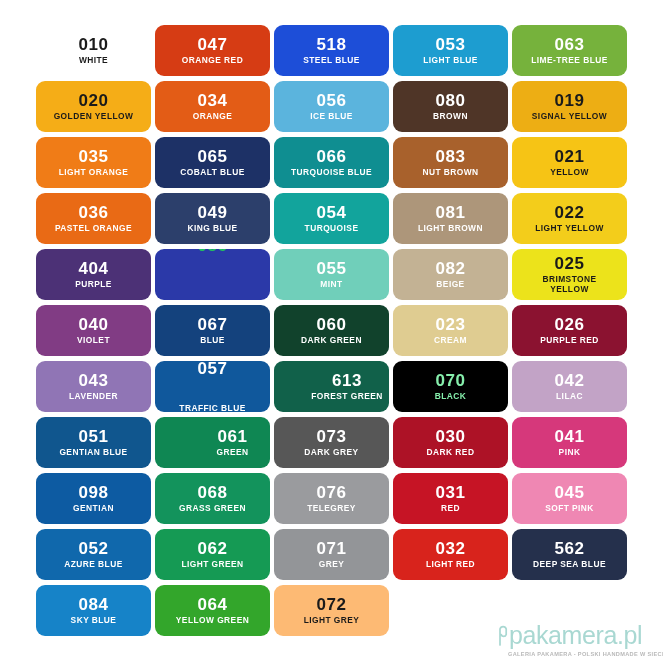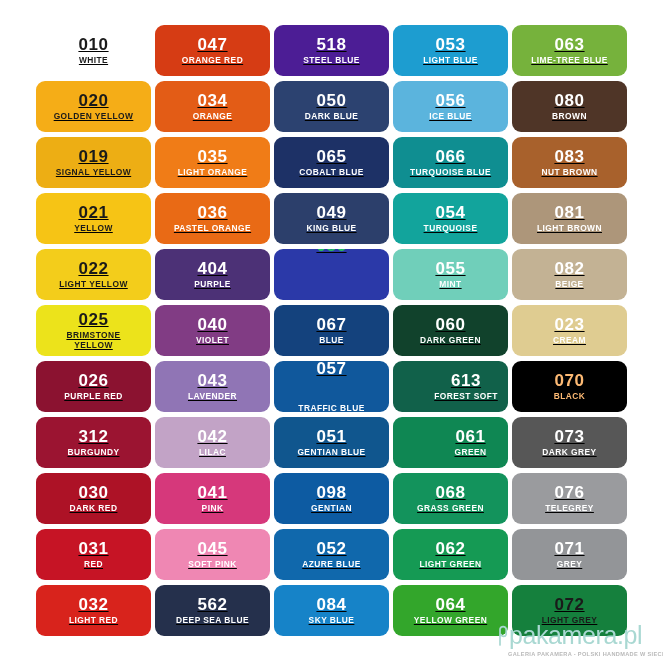--- a/index.html
+++ b/index.html
@@ -27,21 +27,20 @@
   #swatch-grid {
     position: absolute;
     left: 36px;
     top: 25px;
     width: 591px;
     display: grid;
     grid-template-columns: repeat(5, 115px);
     grid-auto-rows: 51px;
     column-gap: 4px;
     row-gap: 5px;
-    text-decoration: underline;
   }
 
   .swatch {
     border-radius: 9px;
     display: flex;
     flex-direction: column;
     align-items: center;
     justify-content: center;
     box-sizing: border-box;
     overflow: hidden;
@@ -110,43 +109,39 @@
 
   <div id="swatch-grid">
       <div class="swatch" style="background: rgb(255, 255, 255); color: rgb(26, 26, 26);">
         <div class="swatch-code">010</div>
         <div class="swatch-name">WHITE</div>
       </div>
       <div class="swatch" style="background: rgb(214, 60, 20); color: rgb(255, 255, 255);">
         <div class="swatch-code">047</div>
         <div class="swatch-name">ORANGE RED</div>
       </div>
-      <div class="swatch" style="background: #4c1d95; color: rgb(255, 255, 255);">
+      <div class="swatch" style="background: #1d4ed8; color: rgb(255, 255, 255);">
         <div class="swatch-code">518</div>
         <div class="swatch-name">STEEL BLUE</div>
       </div>
       <div class="swatch" style="background: rgb(29, 157, 208); color: rgb(255, 255, 255);">
         <div class="swatch-code">053</div>
         <div class="swatch-name">LIGHT BLUE</div>
       </div>
       <div class="swatch" style="background: rgb(118, 178, 60); color: rgb(255, 255, 255);">
         <div class="swatch-code">063</div>
         <div class="swatch-name">LIME-TREE BLUE</div>
       </div>
       <div class="swatch" style="background: rgb(245, 173, 23); color: rgb(26, 26, 26);">
         <div class="swatch-code">020</div>
         <div class="swatch-name">GOLDEN YELLOW</div>
       </div>
       <div class="swatch" style="background: rgb(227, 92, 22); color: rgb(255, 255, 255);">
         <div class="swatch-code">034</div>
         <div class="swatch-name">ORANGE</div>
-      </div>
-      <div class="swatch" style="background: rgb(44, 66, 112); color: rgb(255, 255, 255);">
-        <div class="swatch-code">050</div>
-        <div class="swatch-name">DARK BLUE</div>
       </div>
       <div class="swatch" style="background: rgb(91, 180, 221); color: rgb(255, 255, 255);">
         <div class="swatch-code">056</div>
         <div class="swatch-name">ICE BLUE</div>
       </div>
       <div class="swatch" style="background: rgb(79, 53, 39); color: rgb(255, 255, 255);">
         <div class="swatch-code">080</div>
         <div class="swatch-name">BROWN</div>
       </div>
       <div class="swatch" style="background: rgb(237, 174, 20); color: rgb(26, 26, 26);">
@@ -237,29 +232,25 @@
       <div class="swatch" style="background: rgb(144, 117, 181); color: rgb(255, 255, 255);">
         <div class="swatch-code">043</div>
         <div class="swatch-name">LAVENDER</div>
       </div>
       <div class="swatch" style="background: rgb(16, 88, 156); color: rgb(255, 255, 255); gap: 24px;">
         <div class="swatch-code">057</div>
         <div class="swatch-name">TRAFFIC BLUE</div>
       </div>
       <div class="swatch" style="background: rgb(17, 97, 74); color: rgb(255, 255, 255); padding-left: 31px;">
         <div class="swatch-code">613</div>
-        <div class="swatch-name">FOREST SOFT</div>
-      </div>
-      <div class="swatch" style="background: rgb(0, 0, 0); color: #fdba74;">
+        <div class="swatch-name">FOREST GREEN</div>
+      </div>
+      <div class="swatch" style="background: rgb(0, 0, 0); color: #86efac;">
         <div class="swatch-code">070</div>
         <div class="swatch-name">BLACK</div>
-      </div>
-      <div class="swatch" style="background: rgb(155, 20, 49); color: rgb(255, 255, 255);">
-        <div class="swatch-code">312</div>
-        <div class="swatch-name">BURGUNDY</div>
       </div>
       <div class="swatch" style="background: rgb(194, 163, 198); color: rgb(255, 255, 255);">
         <div class="swatch-code">042</div>
         <div class="swatch-name">LILAC</div>
       </div>
       <div class="swatch" style="background: rgb(16, 86, 142); color: rgb(255, 255, 255); align-items: center;">
         <div class="swatch-code">051</div>
         <div class="swatch-name">GENTIAN BLUE</div>
       </div>
       <div class="swatch" style="background: rgb(15, 135, 83); color: rgb(255, 255, 255); padding-left: 40px;">
@@ -319,21 +310,21 @@
         <div class="swatch-name">DEEP SEA BLUE</div>
       </div>
       <div class="swatch" style="background: rgb(22, 131, 200); color: rgb(255, 255, 255);">
         <div class="swatch-code">084</div>
         <div class="swatch-name">SKY BLUE</div>
       </div>
       <div class="swatch" style="background: rgb(51, 166, 43); color: rgb(255, 255, 255);">
         <div class="swatch-code">064</div>
         <div class="swatch-name">YELLOW GREEN</div>
       </div>
-      <div class="swatch" style="background: #15803d; color: rgb(26, 26, 26);">
+      <div class="swatch" style="background: #fdba74; color: rgb(26, 26, 26);">
         <div class="swatch-code">072</div>
         <div class="swatch-name">LIGHT GREY</div>
       </div>
     </div>
 
   <div id="watermark">
     <div id="watermark-wordmark">
       <span id="watermark-logo-mark">
         <svg width="10" height="22" viewBox="0 0 10 22" xmlns="http://www.w3.org/2000/svg">
           <path d="M2 21 L2 5 A3.2 3.2 0 0 1 8.2 5 L8.2 10.5 A2.6 2.6 0 0 1 3.2 10.5" fill="none" stroke="#a9d8d2" stroke-width="1.7" stroke-linecap="round"></path>

